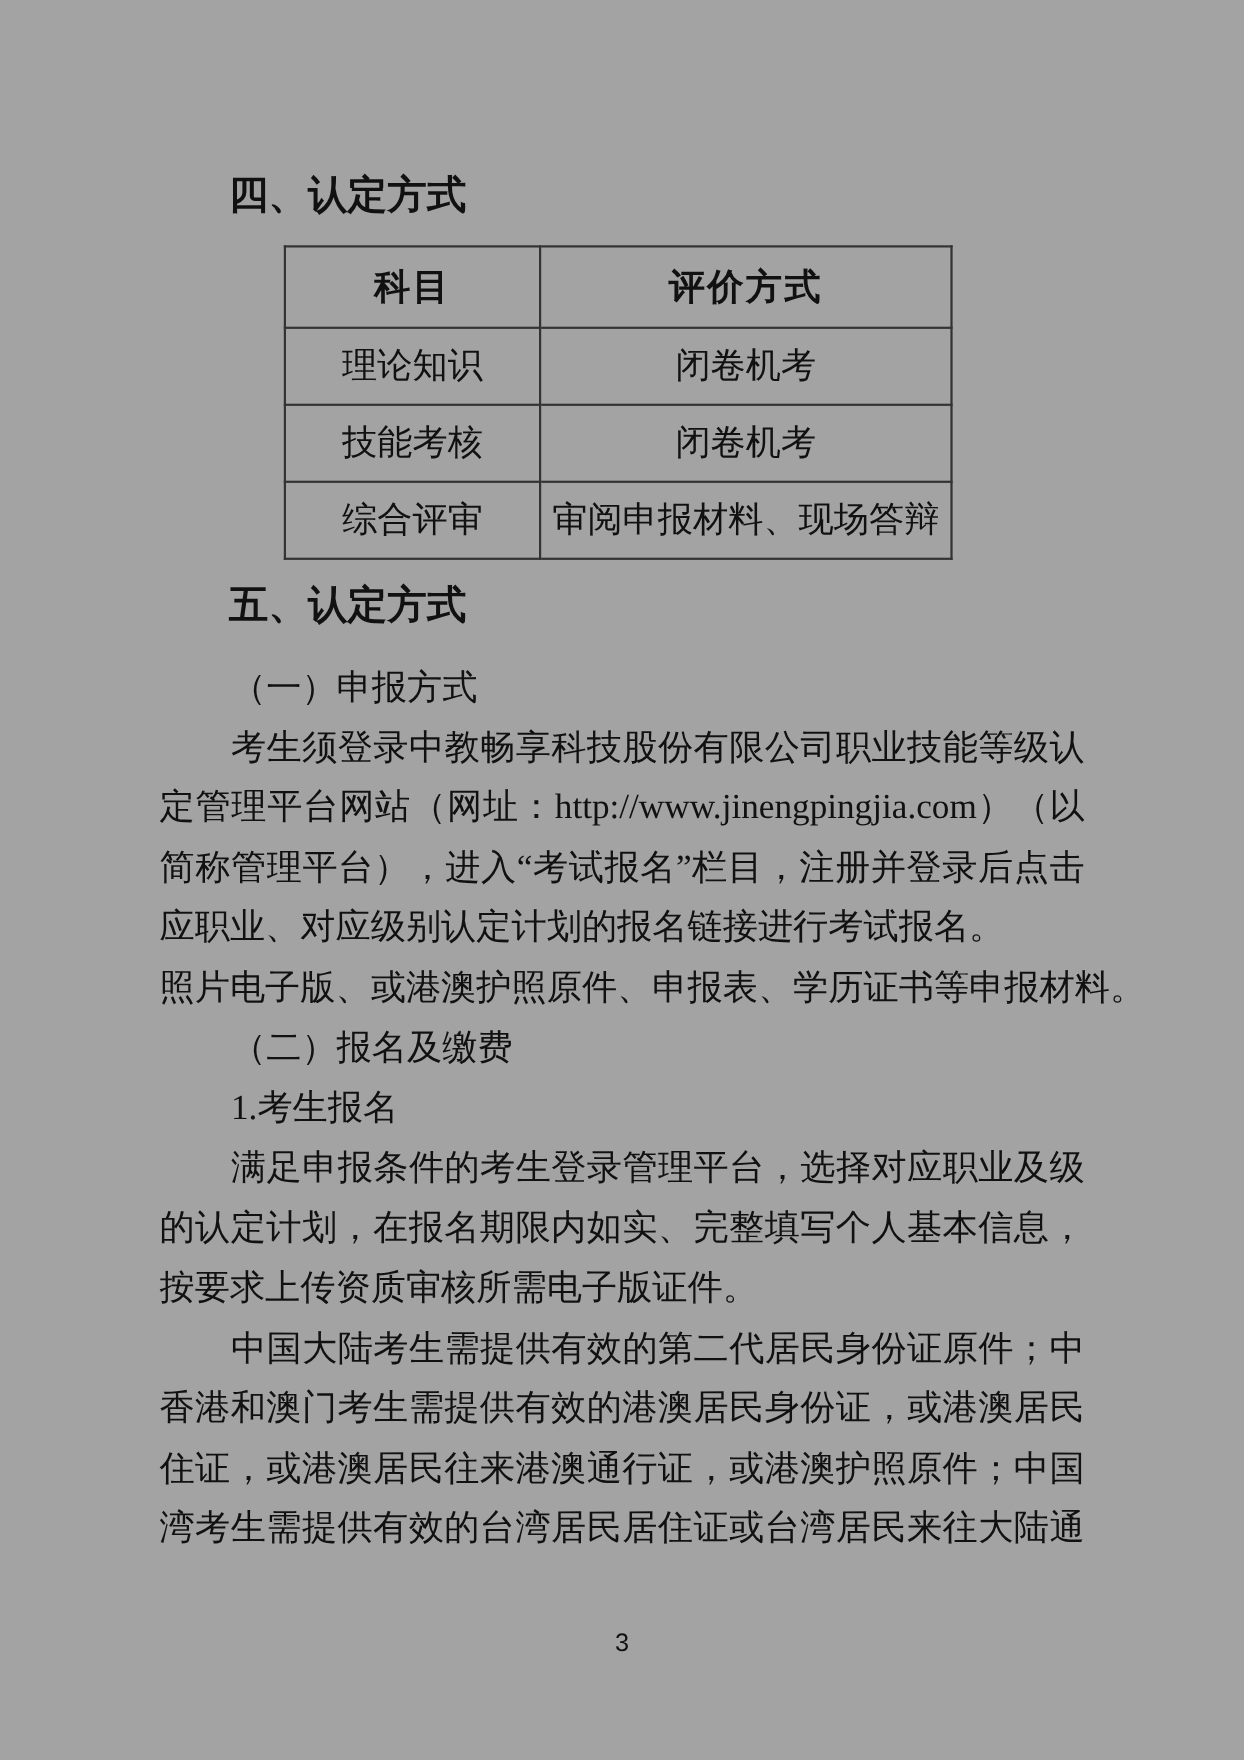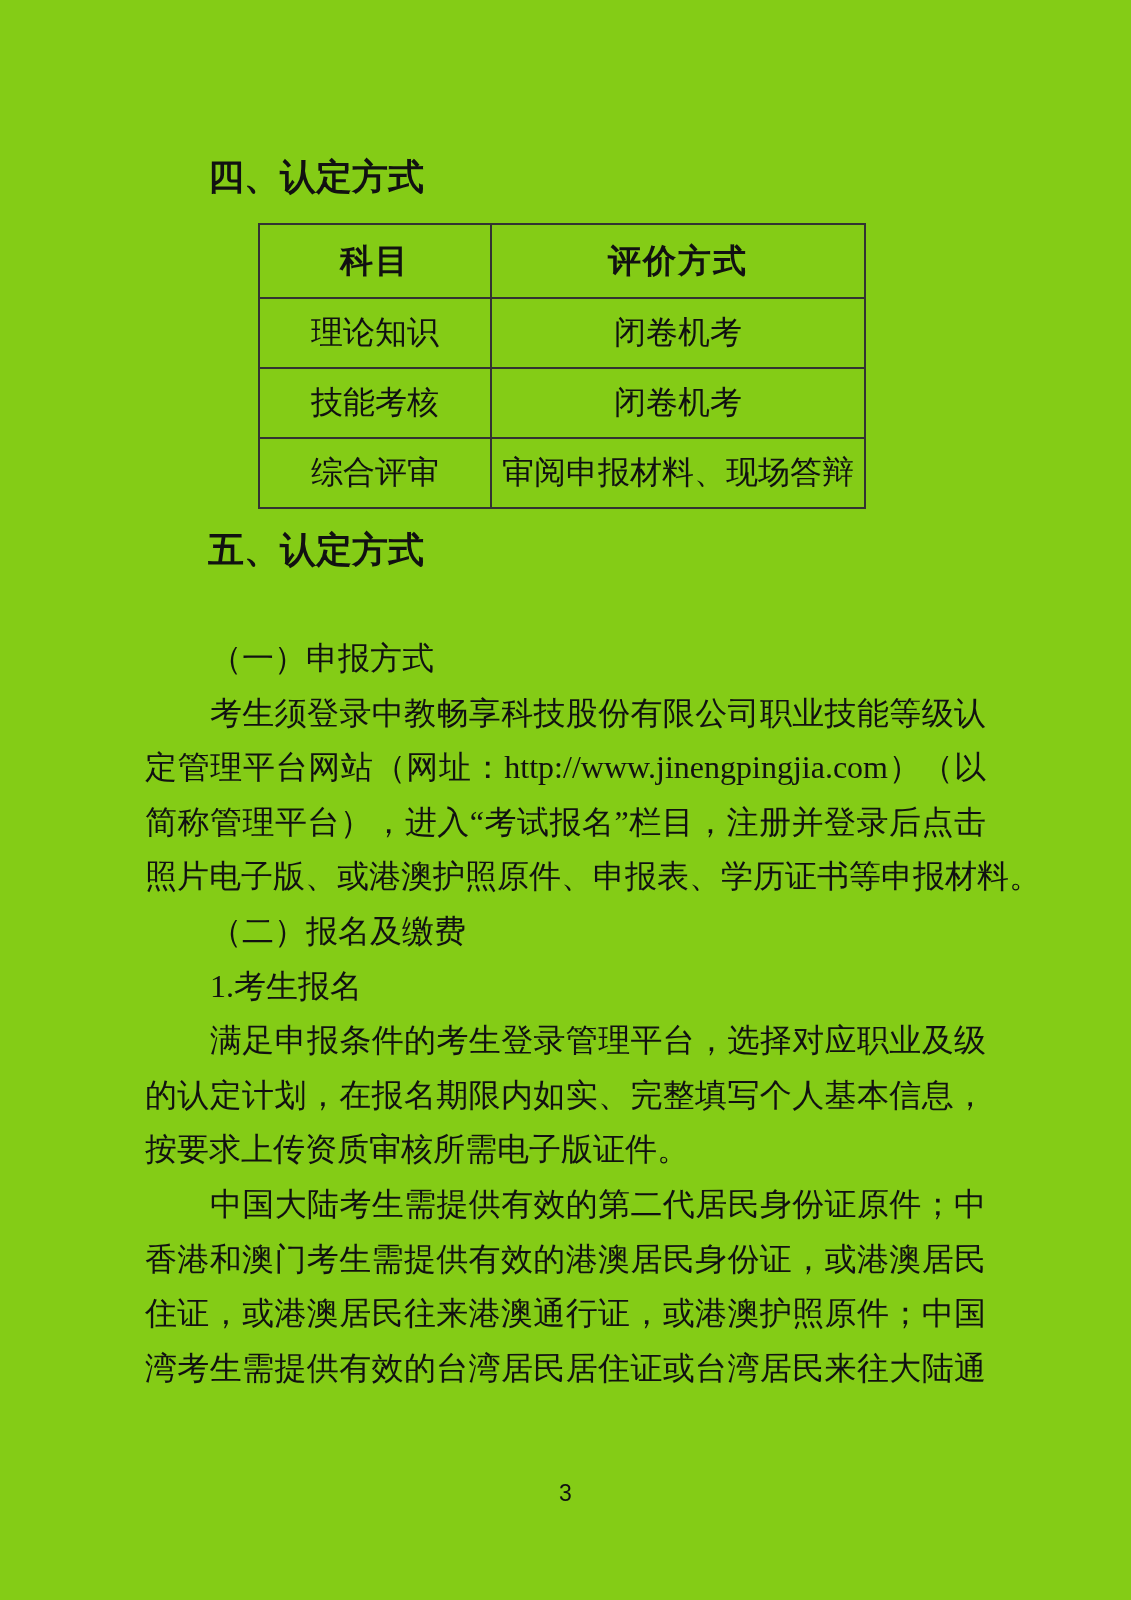--- a/index.html
+++ b/index.html
@@ -4,21 +4,21 @@
 <style>
   html, body {
     margin: 0;
     padding: 0;
     background: #ffffff;
   }
   .page {
     position: relative;
     width: 1131px;
     height: 1600px;
-    background: #84cc16;
+    background: #a3a3a3;
     color: #111111;
     overflow: hidden;
     font-family: "Liberation Serif", "DejaVu Serif", serif;
   }
   .heading {
     position: absolute;
     left: 208px;
     font-family: "Liberation Sans", "DejaVu Sans", sans-serif;
     font-weight: 700;
     font-size: 36px;
@@ -54,21 +54,21 @@
     letter-spacing: 2px;
     margin-left: 36px;
   }
   table.eval-table td { height: 68px; font-weight: 400; }
   col.c1 { width: 232px; }
   col.c2 { width: 374px; }
 
   .body-text {
     position: absolute;
     left: 145px;
-    top: 631px;
+    top: 597px;
     width: 841px;
   }
   .line {
     height: 54.6px;
     line-height: 54.6px;
     font-size: 32px;
     white-space: nowrap;
     color: #111111;
   }
   .line.indent { padding-left: 65px; }
@@ -122,20 +122,21 @@
     </tbody>
   </table>
 
   <div class="heading" id="heading-5">五、认定方式</div>
 
   <div class="body-text">
     <div class="line indent">（一）申报方式</div>
     <div class="line indent fill">考生须登录中教畅享科技股份有限公司职业技能等级认</div>
     <div class="line fill">定管理平台网站（网址：http://www.jinengpingjia.com）（以下</div>
     <div class="line fill">简称管理平台），进入“考试报名”栏目，注册并登录后点击对</div>
+    <div class="line">应职业、对应级别认定计划的报名链接进行考试报名。</div>
     <div class="line">照片电子版、或港澳护照原件、申报表、学历证书等申报材料。</div>
     <div class="line indent">（二）报名及缴费</div>
     <div class="line indent">1.考生报名</div>
     <div class="line indent fill">满足申报条件的考生登录管理平台，选择对应职业及级别</div>
     <div class="line fill">的认定计划，在报名期限内如实、完整填写个人基本信息，并</div>
     <div class="line">按要求上传资质审核所需电子版证件。</div>
     <div class="line indent fill">中国大陆考生需提供有效的第二代居民身份证原件；中国</div>
     <div class="line fill">香港和澳门考生需提供有效的港澳居民身份证，或港澳居民居</div>
     <div class="line fill">住证，或港澳居民往来港澳通行证，或港澳护照原件；中国台</div>
     <div class="line fill">湾考生需提供有效的台湾居民居住证或台湾居民来往大陆通</div>

